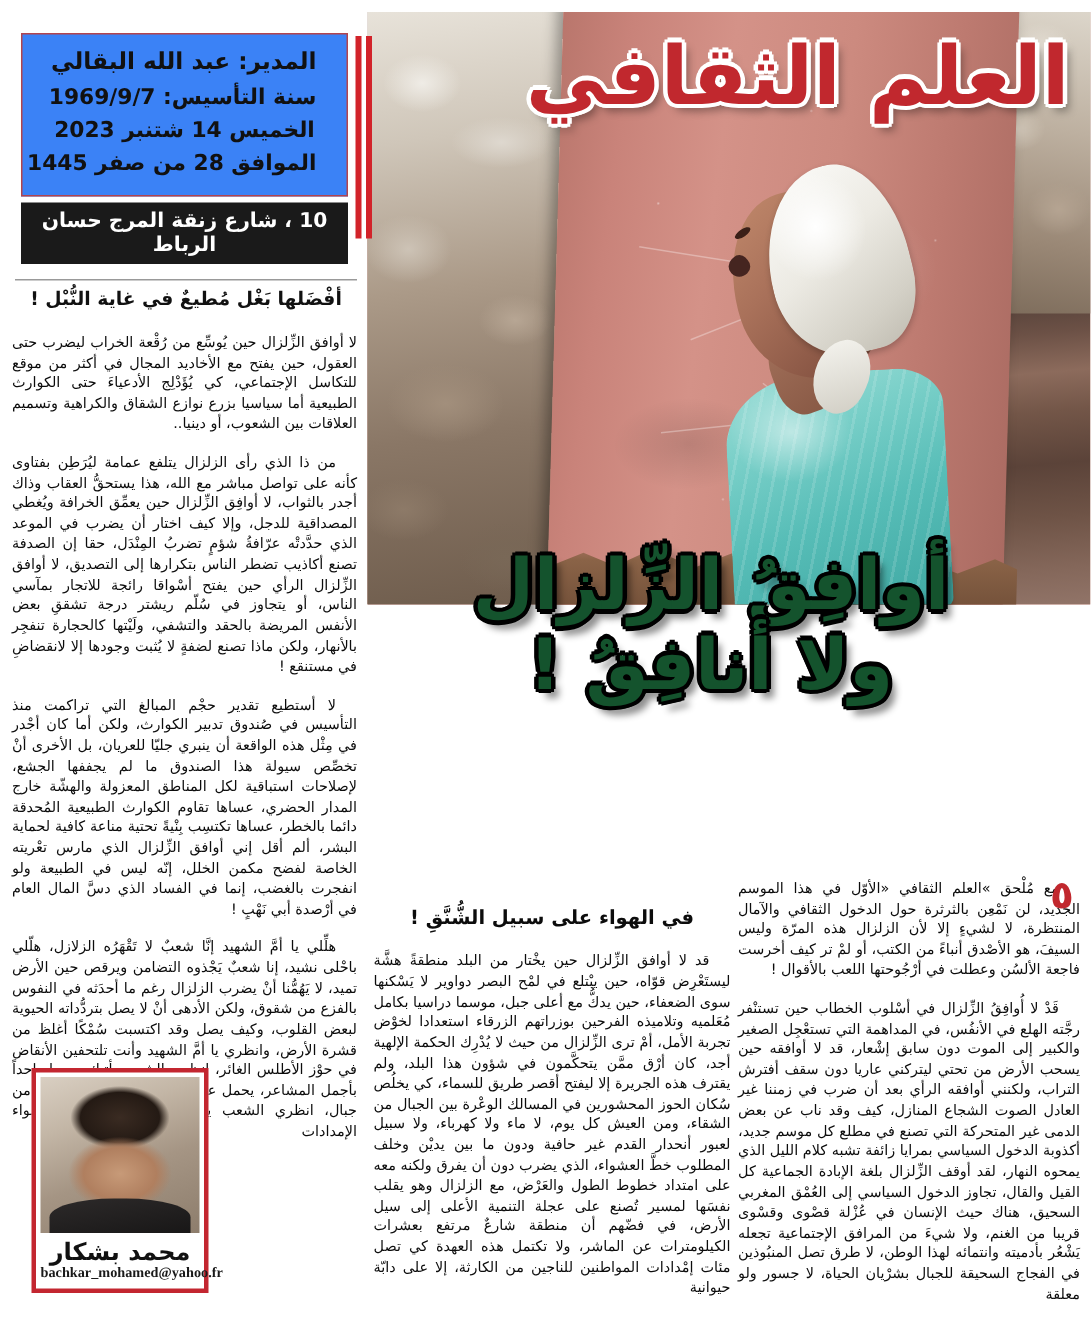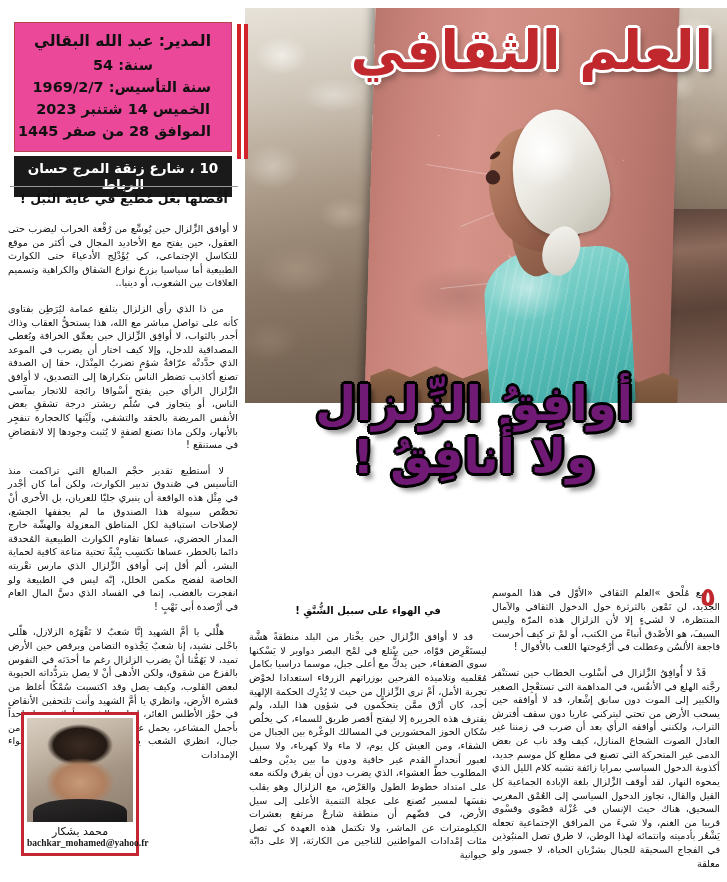--- a/index.html
+++ b/index.html
@@ -224,27 +224,27 @@
       -3px 0 0 #fff, 3px 0 0 #fff, 0 -3px 0 #fff, 0 3px 0 #fff,
       4px 5px 6px rgba(0,0,0,.35);
     white-space: nowrap;
     z-index: 6;
   }
 
   
   .headline {
     position: absolute;
     right: 18px;
-    top: 378px;
+    top: 365px;
     width: 470px;
     text-align: center;
     font-size: 47px;
     line-height: 1.12;
     font-weight: 700;
-    color: #701a75;
+    color: #14532d;
     z-index: 8;
     letter-spacing: -1px;
     text-shadow:
       -2px -2px 0 #000, 2px -2px 0 #000, -2px 2px 0 #000, 2px 2px 0 #000,
       -3px 0 0 #000, 3px 0 0 #000, 0 -3px 0 #000, 0 3px 0 #000,
       5px 6px 5px rgba(0,0,0,.45);
     pointer-events: none;
   }
   .headline .hl2 { display:block; }
 
@@ -252,21 +252,21 @@
   .info-wrap {
     position: absolute;
     left: 14px;
     top: 22px;
     width: 218px;
   }
   .info-box {
     border: 1.5px solid #b2444e;
     padding: 7px 20px 9px;
     text-align: center;
-    background: #ec4899;
+    background: #3b82f6;
   }
   .info-line {
     font-size: 14.5px;
     font-weight: 700;
     color: #111;
     line-height: 1.5;
     white-space: nowrap;
     direction: rtl;
   }
   .info-line.director { font-size: 15.5px; margin-bottom: 2px; }
@@ -325,21 +325,21 @@
     font-family: "DejaVu Sans", "Liberation Sans", sans-serif;
   }
   .col p { margin-bottom: 6px; text-indent: 14px; margin-top: 12px; }
   .col p.noind { text-indent: 0; }
 
   .col-left   { left: 8px;   top: 210px; width: 230px; height: 490px; }
   .col-mid    { left: 249px; top: 592px; width: 238px; height: 286px; }
   .col-right  { left: 492px; top: 574px; width: 228px; height: 304px; }
 
   .lead-line {
-    font-size: 10px;
+    font-size: 13px;
     font-weight: 700;
     text-align: center;
     margin-bottom: 8px;
     text-indent: 0 !important;
   }
 
   
   .page-num {
     position: absolute;
     left: 700px;
@@ -372,22 +372,22 @@
   }
   .author-photo .shoulders {
     position: absolute;
     left: 6%; bottom: -4%;
     width: 88%; height: 26%;
     background: linear-gradient(170deg, #2d2a2a, #161515);
     border-radius: 46% 46% 0 0;
   }
   .author-name {
     text-align: center;
-    font-size: 11px;
-    font-weight: 400;
+    font-size: 16px;
+    font-weight: 700;
     color: #111;
     padding-top: 3px;
   }
   .author-mail {
     text-align: left;
     font-family: "Liberation Serif", "DejaVu Serif", serif;
     font-size: 9.5px;
     font-weight: 700;
     color: #1a1a1a;
     direction: ltr;
@@ -428,22 +428,21 @@
   </div>
 
   <div class="headline">
     <span class="hl1">أوافِقُ الزِّلزال</span>
     <span class="hl2">ولا أنافِقُ !</span>
   </div>
 
   <div class="info-wrap">
     <div class="info-box">
       <div class="info-line director">المدير: عبد الله البقالي</div>
-      <div class="info-line">سنة:  54</div>
-      <div class="info-line">سنة التأسيس:  1969/2/7</div>
+      <div class="info-line">سنة التأسيس:  1969/9/7</div>
       <div class="info-line">الخميس 14 شتنبر   2023</div>
       <div class="info-line">الموافق 28 من صفر  1445</div>
     </div>
     <div class="address-bar">10 ، شارع زنقة المرج حسان الرباط</div>
   </div>
 
   <div class="red-bars">
     <span></span>
     <span></span>
   </div>

